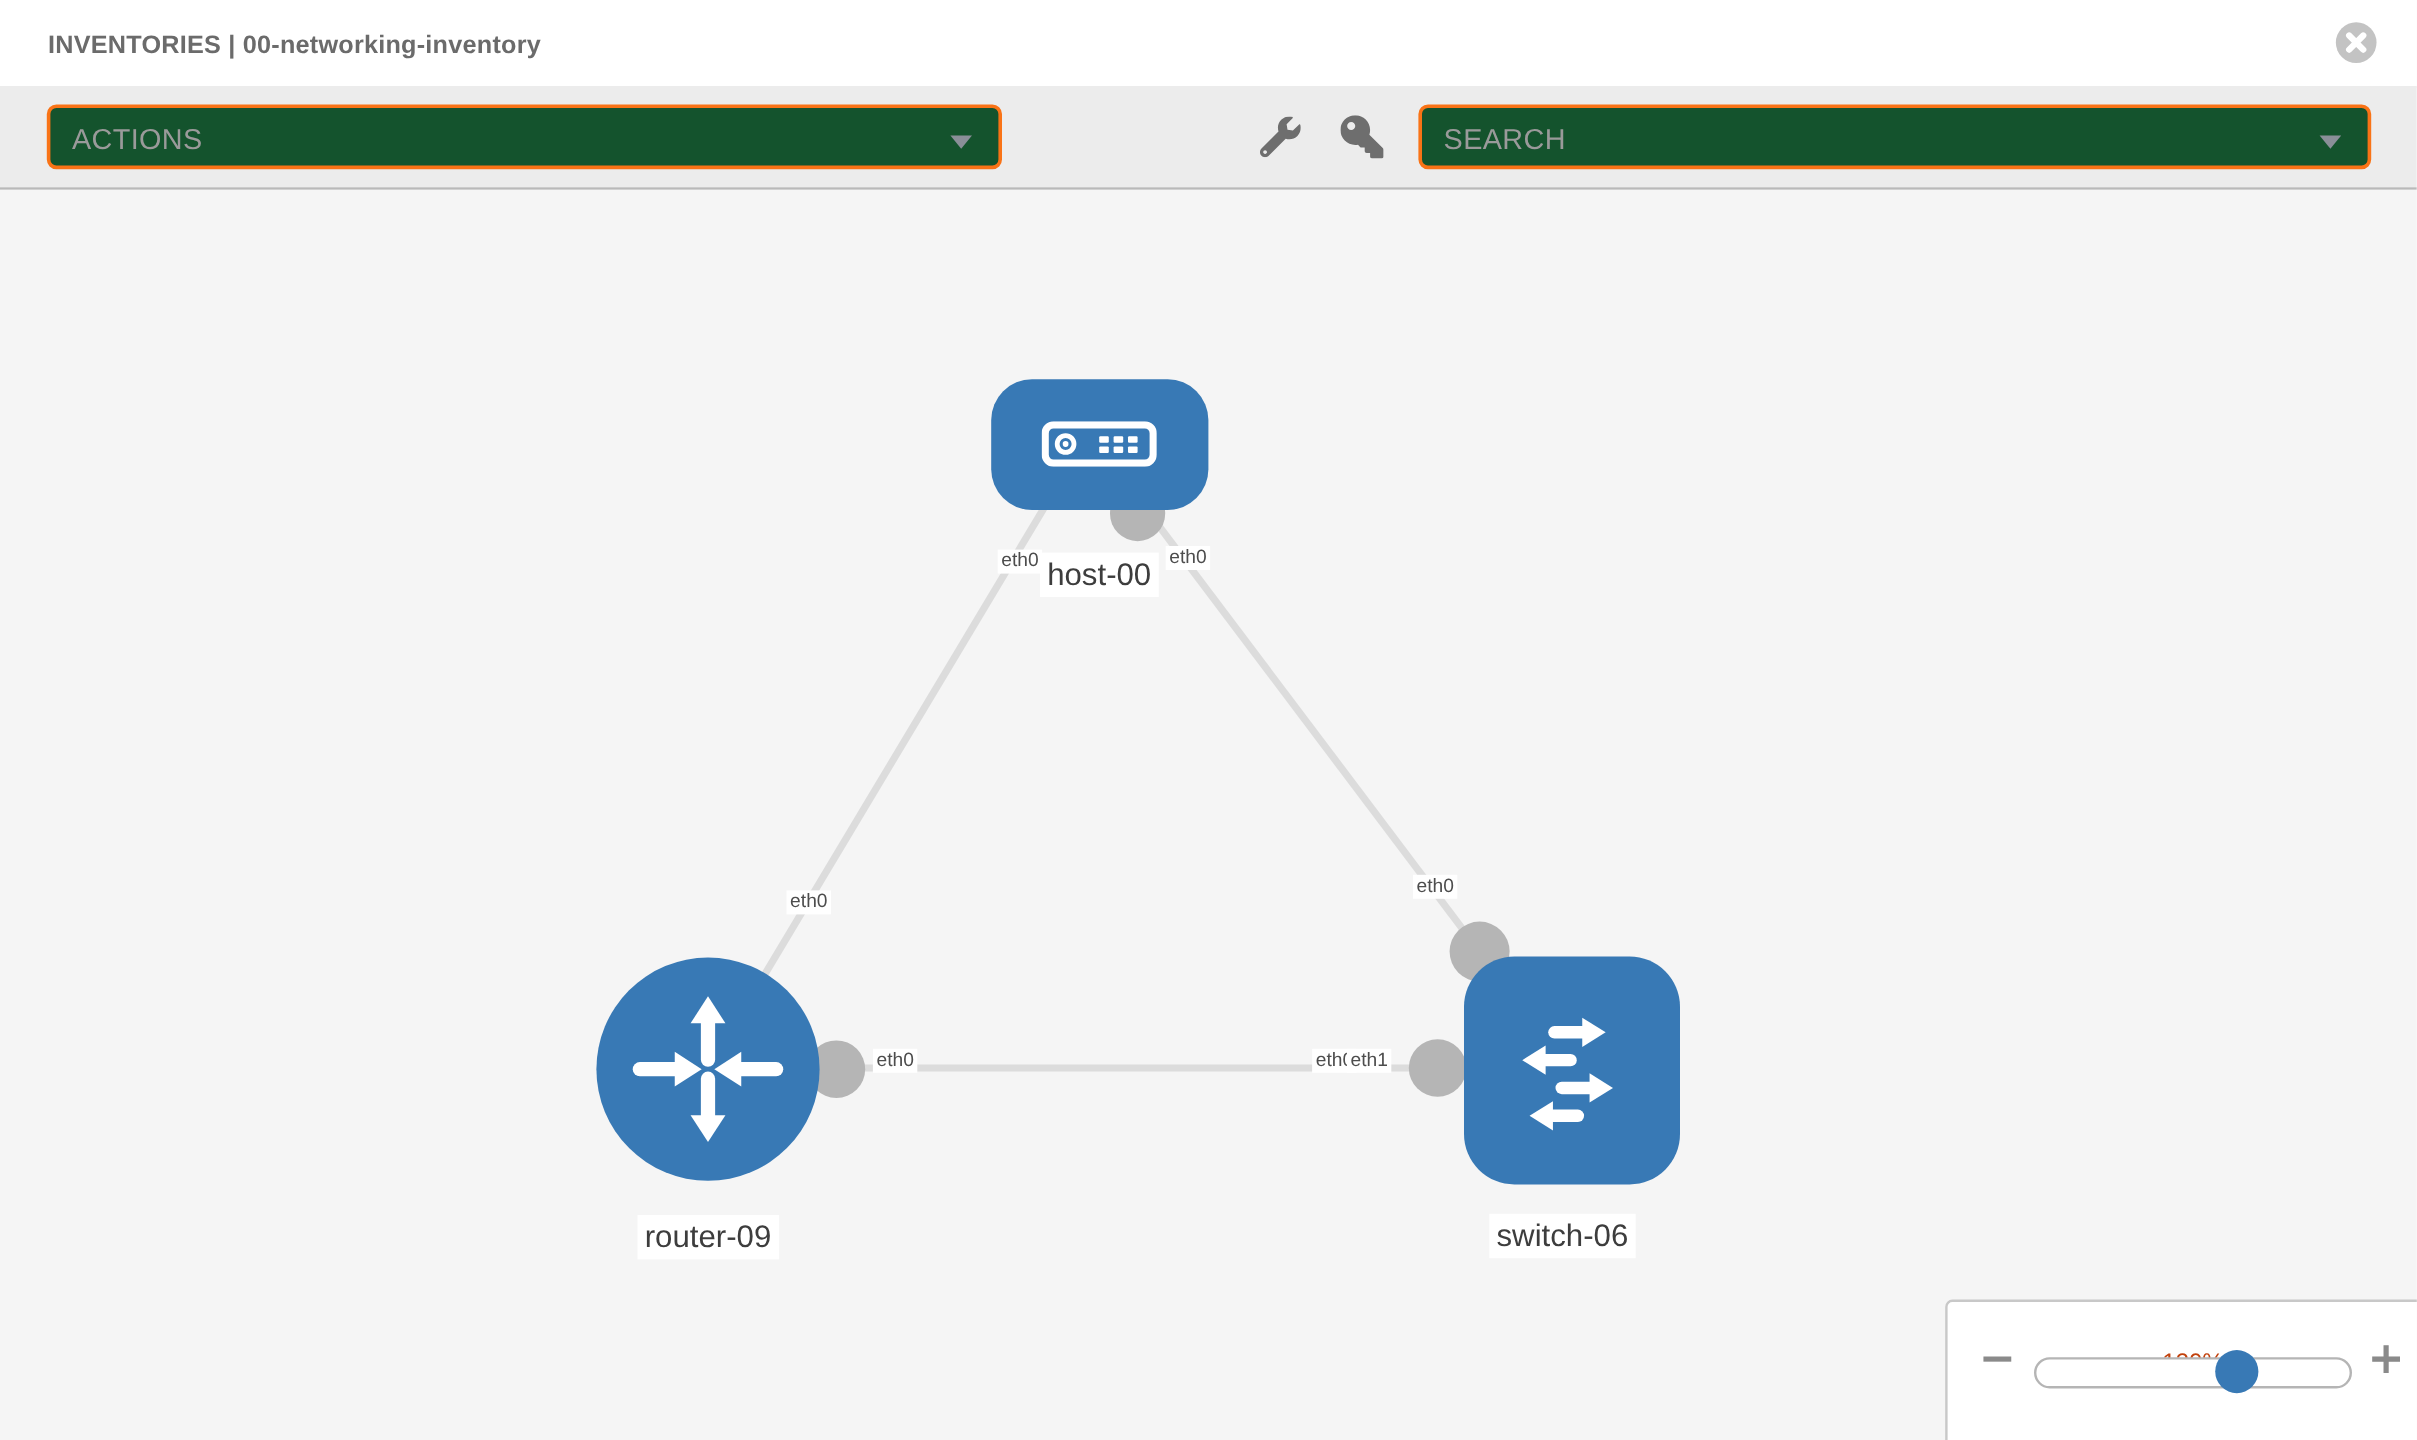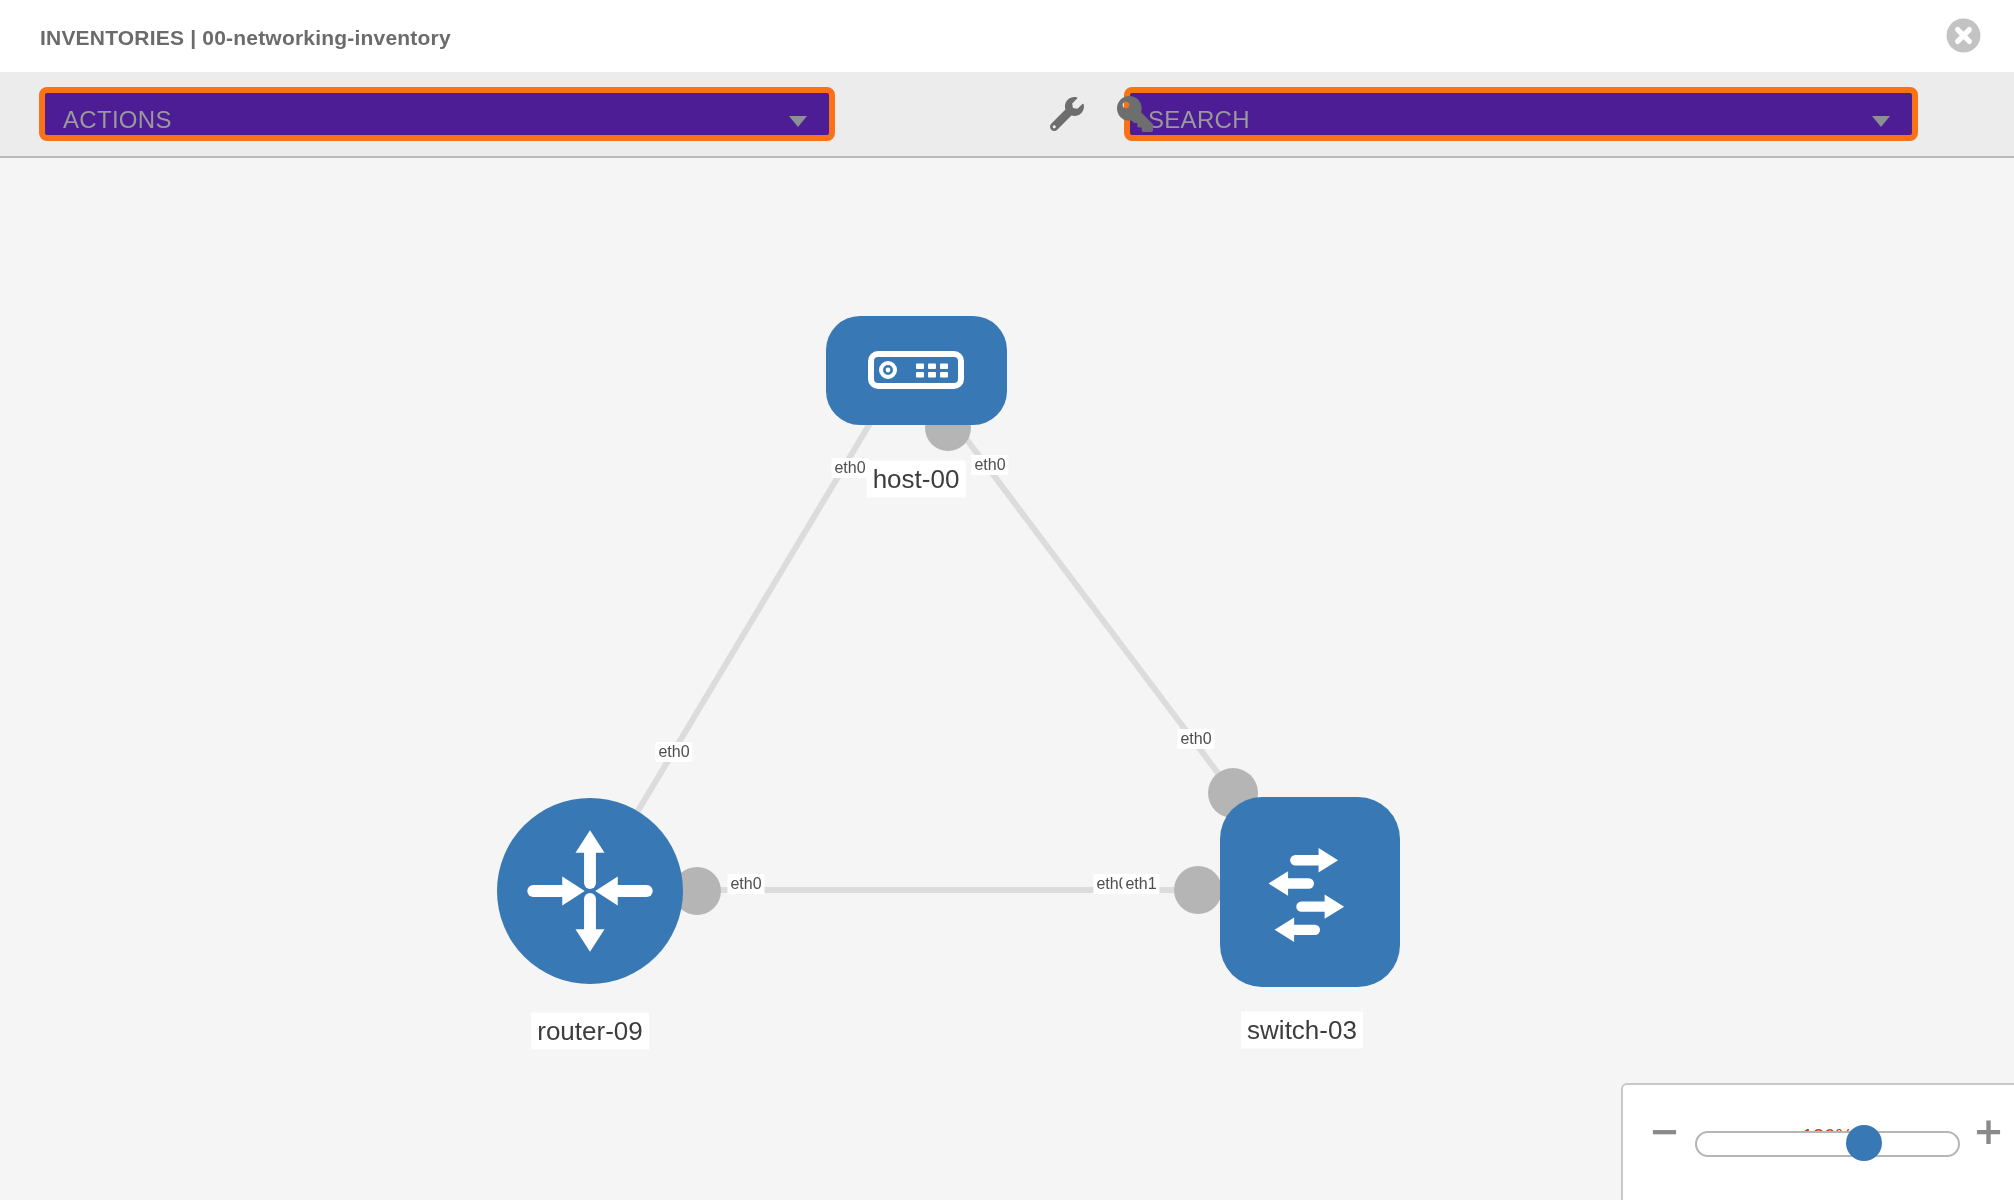--- a/index.html
+++ b/index.html
@@ -20,34 +20,34 @@
   }
   .close-btn{
     position:absolute;right:32px;top:17px;width:37px;height:37px;cursor:pointer;
     background:none;border:none;padding:0;
   }
   
   .toolbar{
     position:absolute;left:0;top:72px;width:2014px;height:84px;background:#ececec;z-index:10;
   }
   .dropdown{
-    position:absolute;top:15px;height:54px;background:#4c1d95;
-    border:6px solid #f97316;border-radius:8px;box-sizing:border-box;cursor:pointer;
+    position:absolute;top:15px;height:54px;background:#14532d;
+    border:3px solid #f97316;border-radius:8px;box-sizing:border-box;cursor:pointer;
   }
   .dropdown .dd-label{
     position:absolute;left:18px;top:0;height:52px;line-height:54px;
     font-size:24px;color:#9a9a9a;letter-spacing:.3px;
   }
   .caret{
     position:absolute;right:22px;top:23px;width:0;height:0;
     border-left:9px solid transparent;border-right:9px solid transparent;
     border-top:11px solid #8a8f98;
   }
   .actions-dd{left:39px;width:796px;}
-  .search-dd{left:1124px;width:794px;}
+  .search-dd{left:1182px;width:794px;}
   .tool-icon-btn{
     position:absolute;top:96px;width:38px;height:38px;background:none;border:none;
     padding:0;cursor:pointer;z-index:11;
   }
   .wrench-btn{left:1048px;}
   .key-btn{left:1116px;}
   
   .canvas{
     position:absolute;left:0;top:156px;width:2014px;height:1044px;
     background:#f5f5f5;border-top:2px solid #b9b9b9;box-sizing:border-box;z-index:1;
@@ -184,21 +184,21 @@
           <polygon points="78,62 62,52 62,72" stroke="none"></polygon>
           <line x1="54" y1="81" x2="36" y2="81"></line>
           <polygon points="21,81 37,71 37,91" stroke="none"></polygon>
         </g>
       </svg>
     </div>
   </div>
 <div id="labels-layer">
     <div class="chip node-chip" style="left: 916px; top: 460px;">host-00</div>
     <div class="chip node-chip" style="left: 590px; top: 1012px;">router-09</div>
-    <div class="chip node-chip" style="left: 1302px; top: 1011px;">switch-03</div>
+    <div class="chip node-chip" style="left: 1302px; top: 1011px;">switch-06</div>
     <div class="chip if-chip" style="left: 850px; top: 468px;">eth0</div>
     <div class="chip if-chip" style="left: 990px; top: 465px;">eth0</div>
     <div class="chip if-chip" style="left: 674px; top: 752px;">eth0</div>
     <div class="chip if-chip" style="left: 1196px; top: 739px;">eth0</div>
     <div class="chip if-chip" style="left: 746px; top: 884px;">eth0</div>
     <div class="chip if-chip" style="left: 1112px; top: 884px;">eth0</div>
     <div class="chip if-chip" style="left: 1141px; top: 884px;">eth1</div>
   </div>
 
 <div class="zoom-panel">

